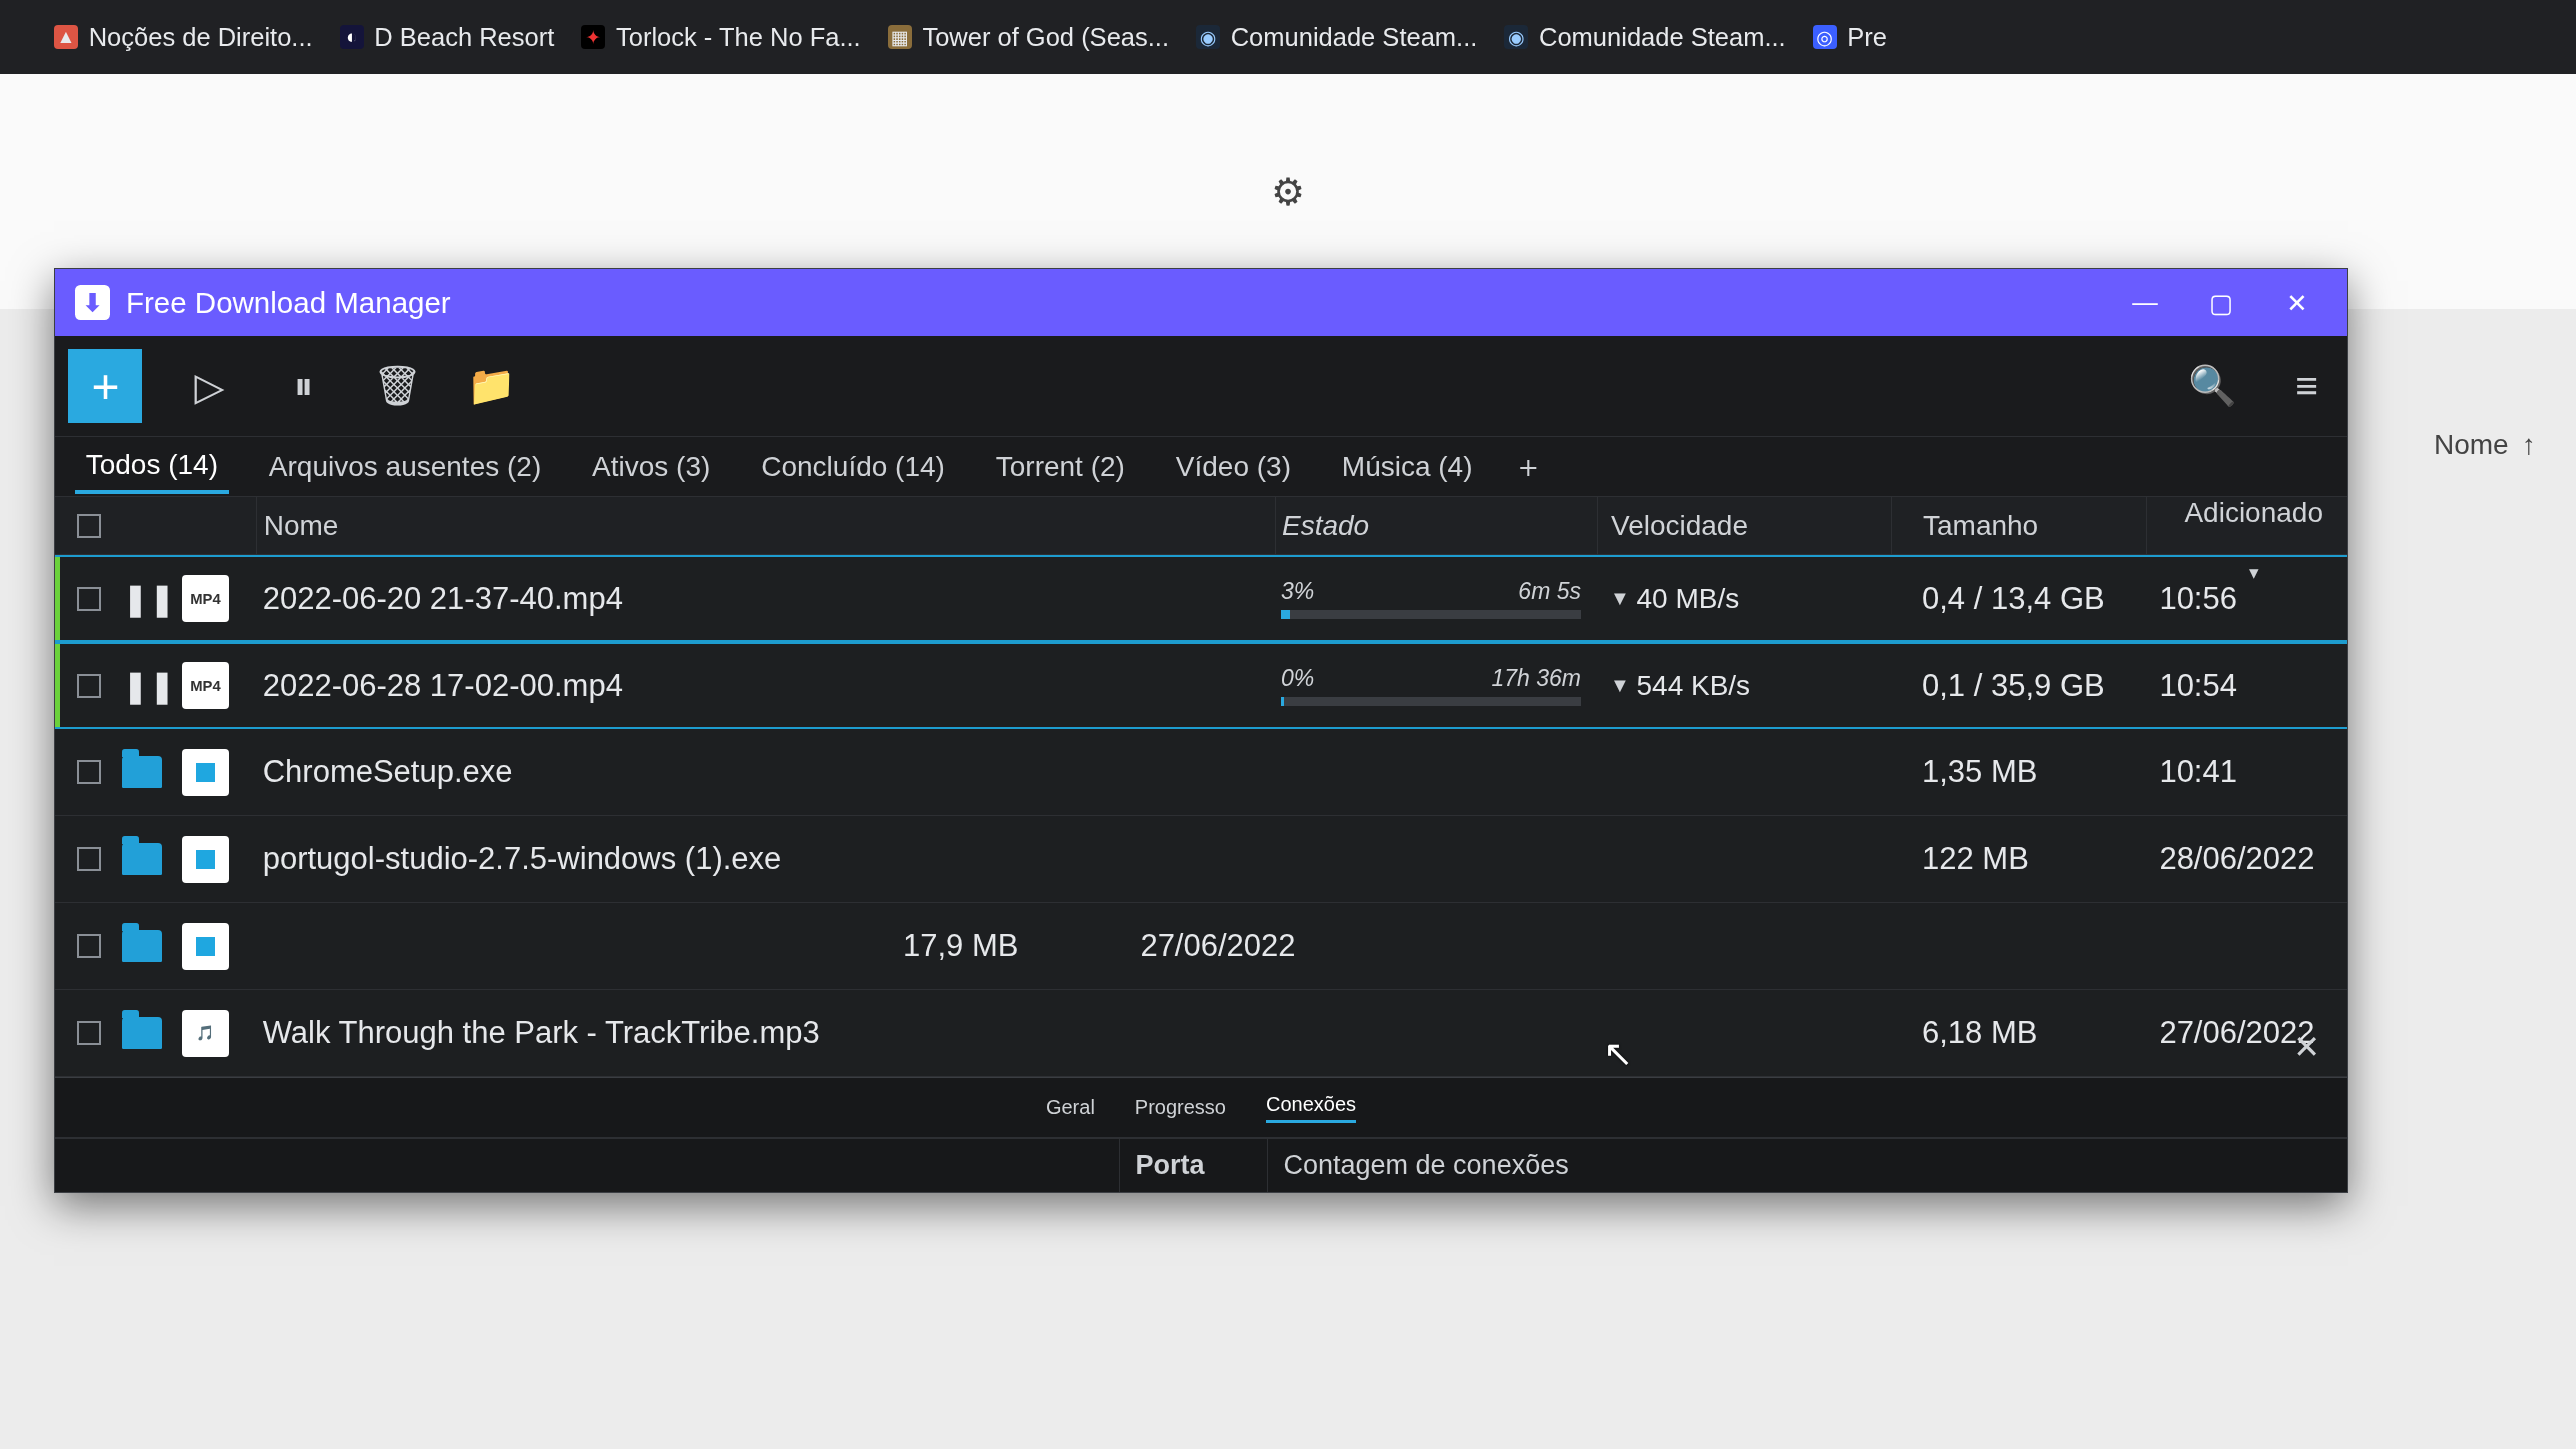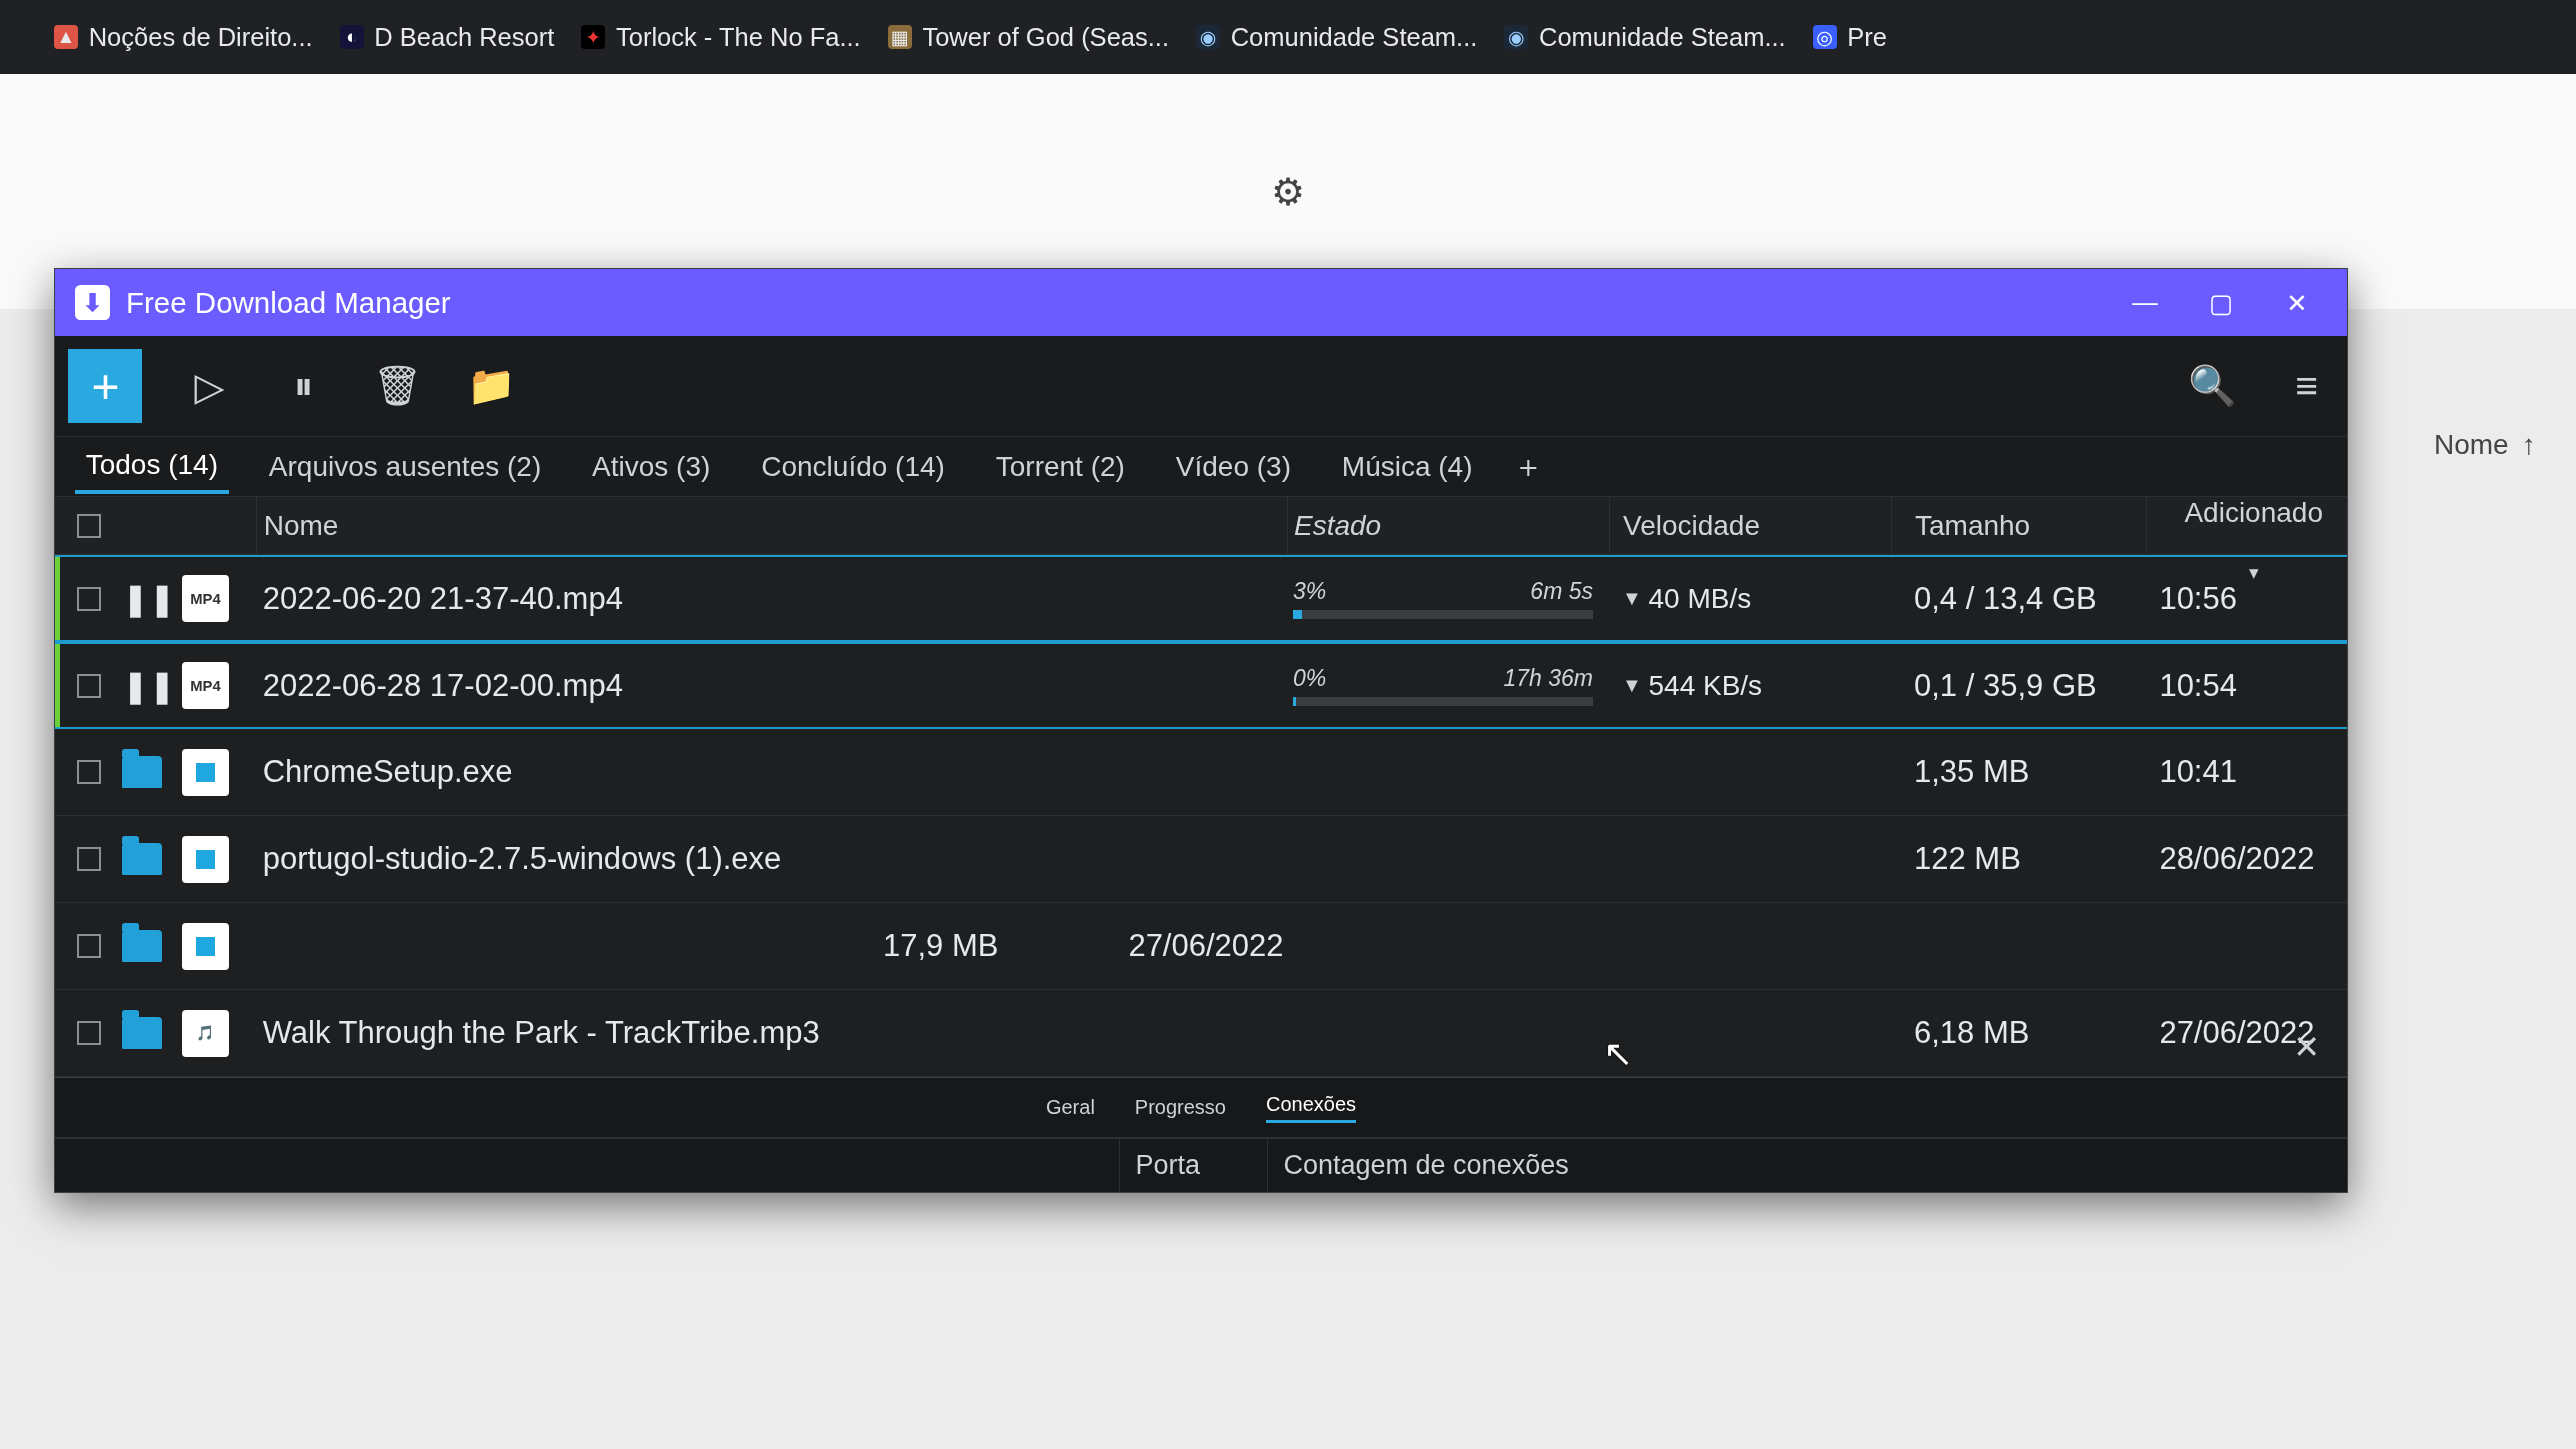--- a/index.html
+++ b/index.html
@@ -63,21 +63,21 @@
   .grid-header {
     height:58px; background:#1f2124; display:flex; align-items:center;
     color:#d0d3d7; font-size:28px; border-bottom:1.3px solid #2d2f33;
   }
   .col-check { width:67px; display:flex; justify-content:center;}
   .col-status-ico { width:60px;}
   .col-type-ico { width:74px;}
   .col-name { flex:1; padding-left:6.7px;}
   .col-state { width:322px; padding-left:6px; position:relative;font-style:italic;}
   .col-speed { width:282px; padding-left:13px;}
-  .col-size  { width:255px; padding-left:23px;}
+  .col-size  { width:255px; padding-left:31px;margin-left:12px;}
   .col-added { width:201px; padding-left:13.4px;flex-direction:column;}
   .hdr-cell { border-left:0.7px solid #2d2f33; height:100%; display:flex; align-items:center;}
   .checkbox-sq { width:24px; height:24px; border:2px solid #8a8f96;}
 
   .rows { display:flex; flex-direction:column;}
   .row  {
     height:87px; display:flex; align-items:center; color:#e6e8eb;
     font-size:31px; border-bottom:0.7px solid #2d2f33; position:relative;
   }
   .row.active { border-top:2px solid #1d9ccf; border-bottom:2px solid #1d9ccf;}
@@ -110,21 +110,21 @@
   .detail-tabs {
     height:60px; display:flex; align-items:center; gap:40px; justify-content:center;
     color:#cfd2d6; font-size:20px; border-bottom:1.3px solid #2d2f33;
   }
   .detail-tabs .active { color:#fff; border-bottom:3.4px solid #2aa9e0; padding-bottom:4px;}
   .detail-cols {
     height:54px; display:flex; align-items:center; color:#cfd2d6; font-size:27px;
     border-top:0.7px solid #2d2f33;
   }
   .detail-cols .dc1 { flex:1; border-right:0.7px solid #2d2f33; height:100%;}
-  .detail-cols .dc2 { width:148px; padding-left:16px; border-right:0.7px solid #2d2f33; height:100%; display:flex; align-items:center;}
+  .detail-cols .dc2 { width:148px; padding-left:16px; border-right:0.7px solid #2d2f33; height:100%; display:flex; align-items:center;font-weight:bold;}
   .detail-cols .dc3 { flex:1; padding-left:16px; display:flex; align-items:center;}
 
   .cursor { position:absolute; font-size:36px; color:#fff; text-shadow:0 0 2.7px #000;}
 </style>
 </head>
 <body>
 
 <div class="bookmarks-bar">
   <div class="bm">
     <span class="bm-icon" style="background:#d54">▲</span>

